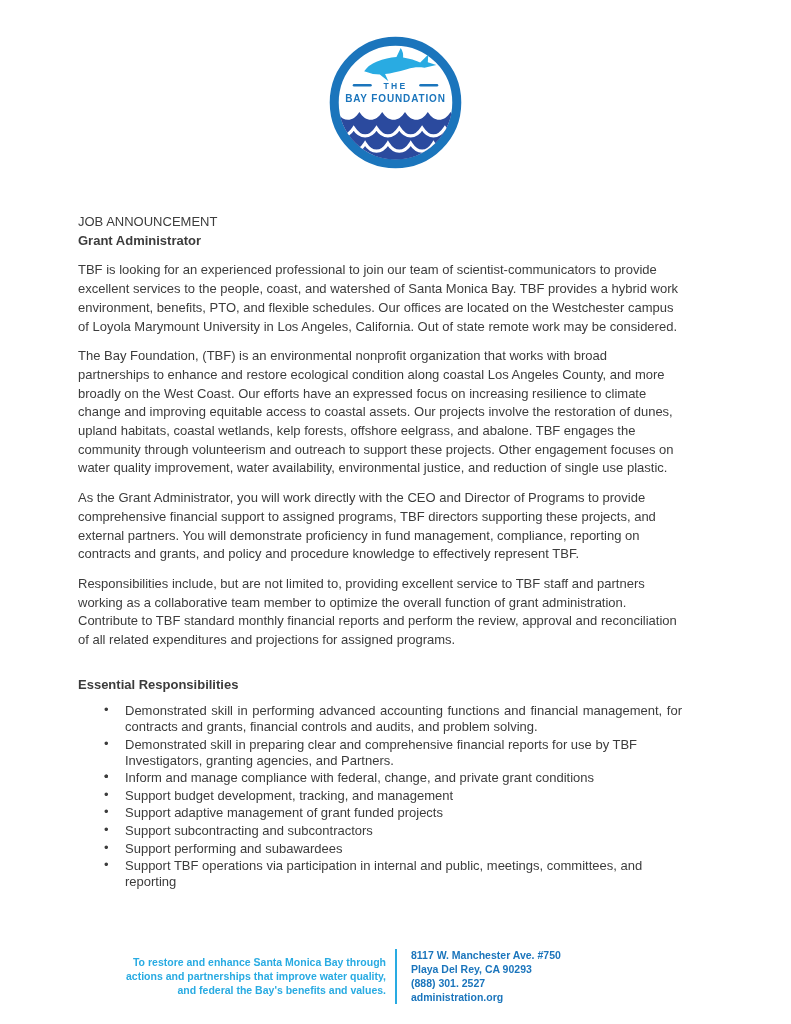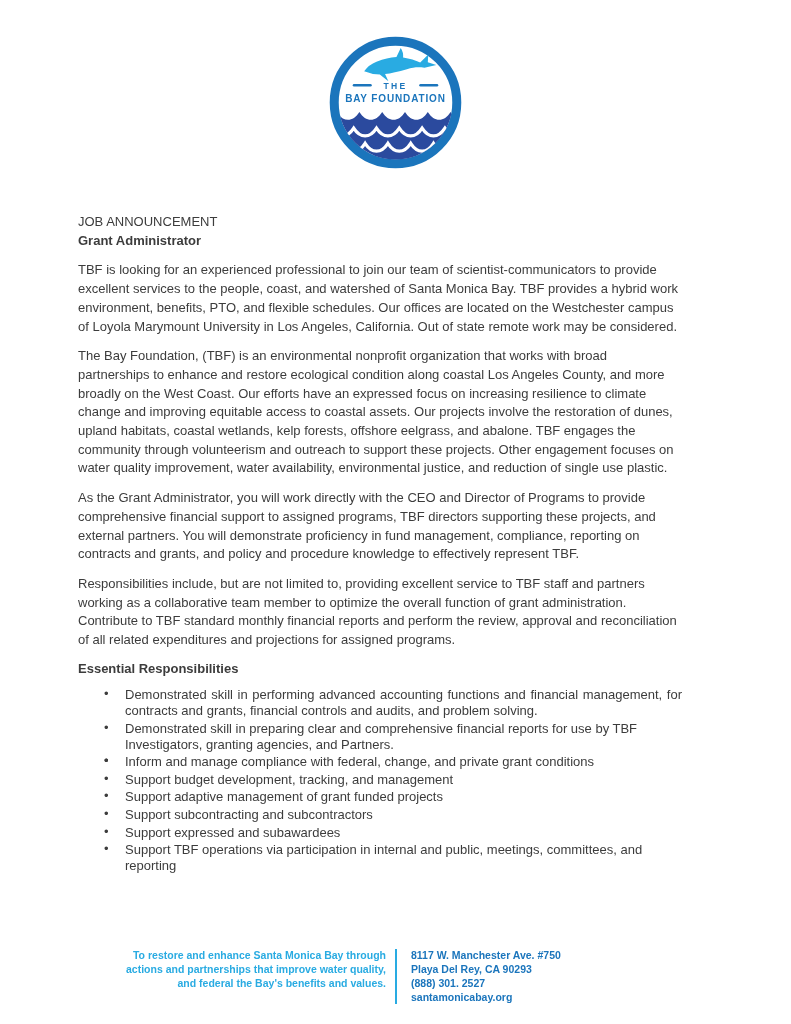--- a/index.html
+++ b/index.html
@@ -29,21 +29,21 @@
     position: absolute;
     left: 78px;
     top: 213px;
     width: 604px;
     font-size: 13px;
     line-height: 18.7px;
   }
   .doc-title { font-weight: normal; }
   .doc-subtitle { font-weight: bold; }
   .para { margin-top: 11px; }
-  .section-heading { font-weight: bold; margin-top: 10px; }
+  .section-heading { font-weight: bold; margin-top: 26px; }
 
   ul.resp-list {
     list-style: none;
     margin-top: 9px;
   }
   ul.resp-list li {
     position: relative;
     padding-left: 47px;
     line-height: 15.8px;
     margin-bottom: 1.8px;
@@ -56,21 +56,21 @@
   }
   ul.resp-list li.justified { text-align: justify; }
 
   
   .footer {
     position: absolute;
     left: 94px;
     top: 948px;
     width: 604px;
     display: flex;
-    align-items: flex-start;
+    align-items: center;
     font-size: 10.5px;
     font-weight: bold;
     line-height: 14px;
   }
   .mission {
     width: 292px;
     text-align: right;
     color: #29abe2;
   }
   .mission div, .contact div { white-space: nowrap; }
@@ -164,37 +164,37 @@
       <li>
         <span class="bullet">•</span>
         <span>Support adaptive management of grant funded projects</span>
       </li>
       <li>
         <span class="bullet">•</span>
         <span>Support subcontracting and subcontractors</span>
       </li>
       <li>
         <span class="bullet">•</span>
-        <span>Support expressed and subawardees</span>
+        <span>Support performing and subawardees</span>
       </li>
       <li>
         <span class="bullet">•</span>
         <span>Support TBF operations via participation in internal and public, meetings, committees, and reporting</span>
       </li>
     </ul>
   </div>
 
   <div class="footer">
     <div class="mission">
       <div>To restore and enhance Santa Monica Bay through</div>
       <div>actions and partnerships that improve water quality,</div>
       <div>and federal the Bay's benefits and values.</div>
     </div>
     <div class="footer-divider"></div>
     <div class="contact">
       <div>8117 W. Manchester Ave. #750</div>
       <div>Playa Del Rey, CA 90293</div>
       <div>(888) 301. 2527</div>
-      <div class="website">santamonicabay.org</div>
+      <div class="website">administration.org</div>
     </div>
   </div>
 
 </div>
 
 </body></html>

